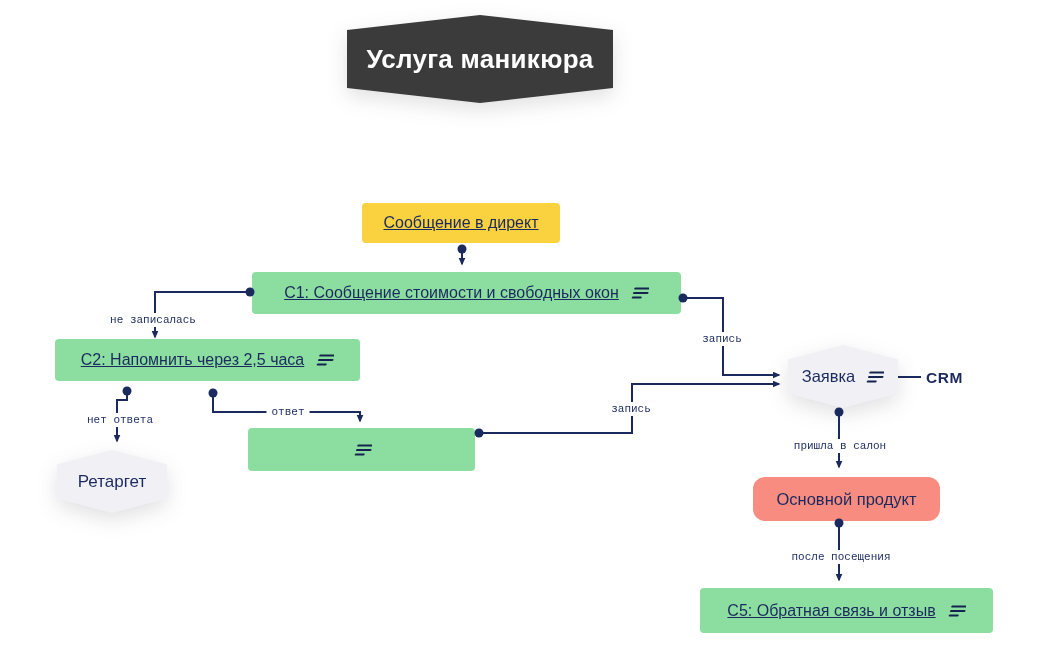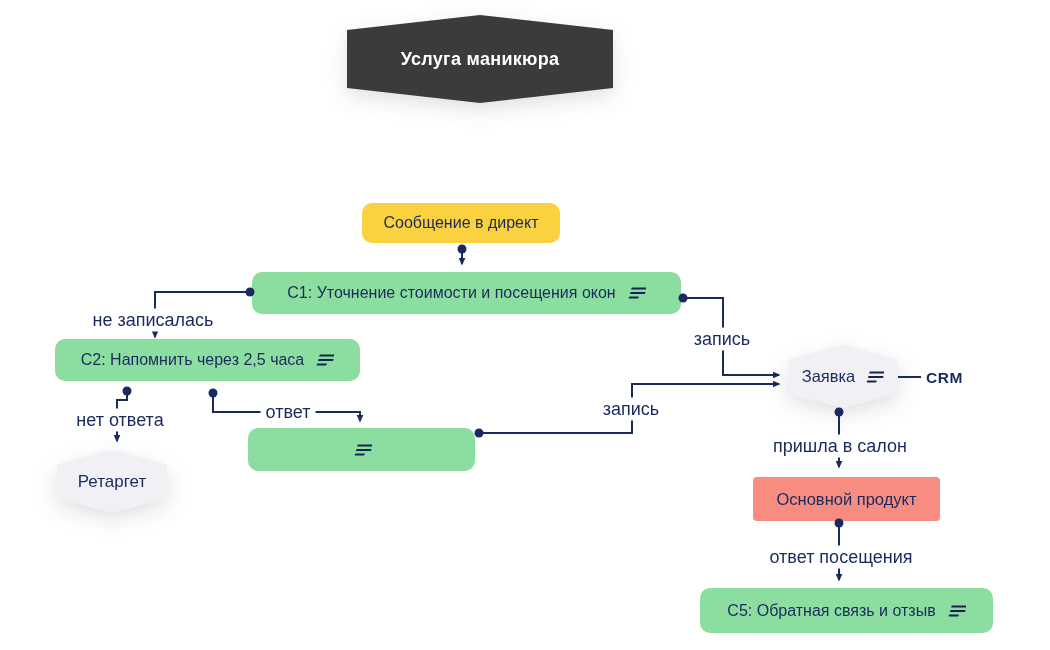--- a/index.html
+++ b/index.html
@@ -20,43 +20,43 @@
   }
   
   #edges{position:absolute;left:0;top:0;z-index:3;pointer-events:none;}
   .edge{stroke:var(--ink-navy);stroke-width:2;fill:none;}
   .dot{fill:var(--ink-navy);}
   
   .node{
     position:absolute;z-index:2;display:flex;align-items:center;justify-content:center;
     gap:10px;color:var(--ink-navy);font-size:16px;font-weight:500;white-space:nowrap;
   }
-  .rounded{border-radius:10px;}
+  .rounded{border-radius:4px;text-decoration:underline;}
   .green{background:var(--script-green);}
   .yellow{background:var(--entry-yellow);}
-  .red{background:var(--product-red);border-radius:4px;font-size:16.5px;}
+  .red{background:var(--product-red);border-radius:12px;font-size:16.5px;}
   
   .hexwrap{
     position:absolute;z-index:2;display:flex;align-items:center;justify-content:center;
     gap:9px;color:var(--ink-navy);font-weight:400;white-space:nowrap;
     filter:drop-shadow(0 7px 10px rgba(40,40,60,0.14));
   }
   .hexbg{position:absolute;inset:0;background:var(--hexagon-gray);
     clip-path:polygon(0 23%,50% 0,100% 23%,100% 77%,50% 100%,0 77%);}
   .hexwrap.dark .hexbg{background:var(--title-dark);
     clip-path:polygon(0 17%,50% 0,100% 17%,100% 83%,50% 100%,0 83%);}
   .hex-label{position:relative;z-index:1;}
-  #node-title{color:#FFFFFF;font-size:18px;font-weight:600;letter-spacing:0.3px;}
+  #node-title{color:#FFFFFF;font-size:26px;font-weight:600;letter-spacing:0.3px;}
   #node-retarget{font-size:17px;}
   #node-request{font-size:16.5px;}
   
   .edge-label{
     position:absolute;z-index:4;transform:translate(-50%,-50%);
     background:var(--background);color:var(--ink-navy);
-    font-size:18px;font-weight:500;padding:1px 5px;white-space:nowrap;
+    font-size:11px;font-weight:500;padding:1px 5px;white-space:nowrap;font-family:Liberation Mono, monospace;
   }
   #label-crm{
     position:absolute;z-index:4;transform:translateY(-50%);
     color:var(--ink-navy);font-size:15.5px;font-weight:600;letter-spacing:0.6px;
   }
   
   .msg-icon{flex:0 0 auto;position:relative;z-index:1;}
   .msg-icon line{stroke:#15244E;stroke-width:2;stroke-linecap:round;}
 </style>
 </head>
@@ -94,21 +94,21 @@
   <div class="hexwrap dark" id="node-title" style="left:347px;top:15px;width:266px;height:88px">
     <div class="hexbg"></div>
     <span class="hex-label">Услуга маникюра</span>
   </div>
 
   <div class="node yellow rounded" style="left:362px;top:203px;width:198px;height:40px">
     <span>Сообщение в директ</span>
   </div>
 
   <div class="node green rounded" style="left:252px;top:272px;width:429px;height:42px">
-    <span>C1: Уточнение стоимости и посещения окон</span>
+    <span>C1: Сообщение стоимости и свободных окон</span>
     <svg class="msg-icon" width="20" height="14" viewBox="0 0 20 14">
       <g transform="skewX(-16) translate(3,0)">
           <line x1="4" y1="2.5" x2="17.5" y2="2.5"></line>
           <line x1="4" y1="7" x2="17.5" y2="7"></line>
           <line x1="4" y1="11.5" x2="12" y2="11.5"></line>
         </g>
     </svg>
   </div>
 
   <div class="node green rounded" style="left:55px;top:339px;width:305px;height:42px">
@@ -165,15 +165,15 @@
         </g>
     </svg>
   </div>
 
   <span class="edge-label" style="left:153px;top:320px">не записалась</span>
   <span class="edge-label" style="left:120px;top:420px">нет ответа</span>
   <span class="edge-label" style="left:288px;top:412px">ответ</span>
   <span class="edge-label" style="left:722px;top:339px">запись</span>
   <span class="edge-label" style="left:631px;top:409px">запись</span>
   <span class="edge-label" style="left:840px;top:446px">пришла в салон</span>
-  <span class="edge-label" style="left:841px;top:557px">ответ посещения</span>
+  <span class="edge-label" style="left:841px;top:557px">после посещения</span>
 
 </div>
 
 </body></html>

